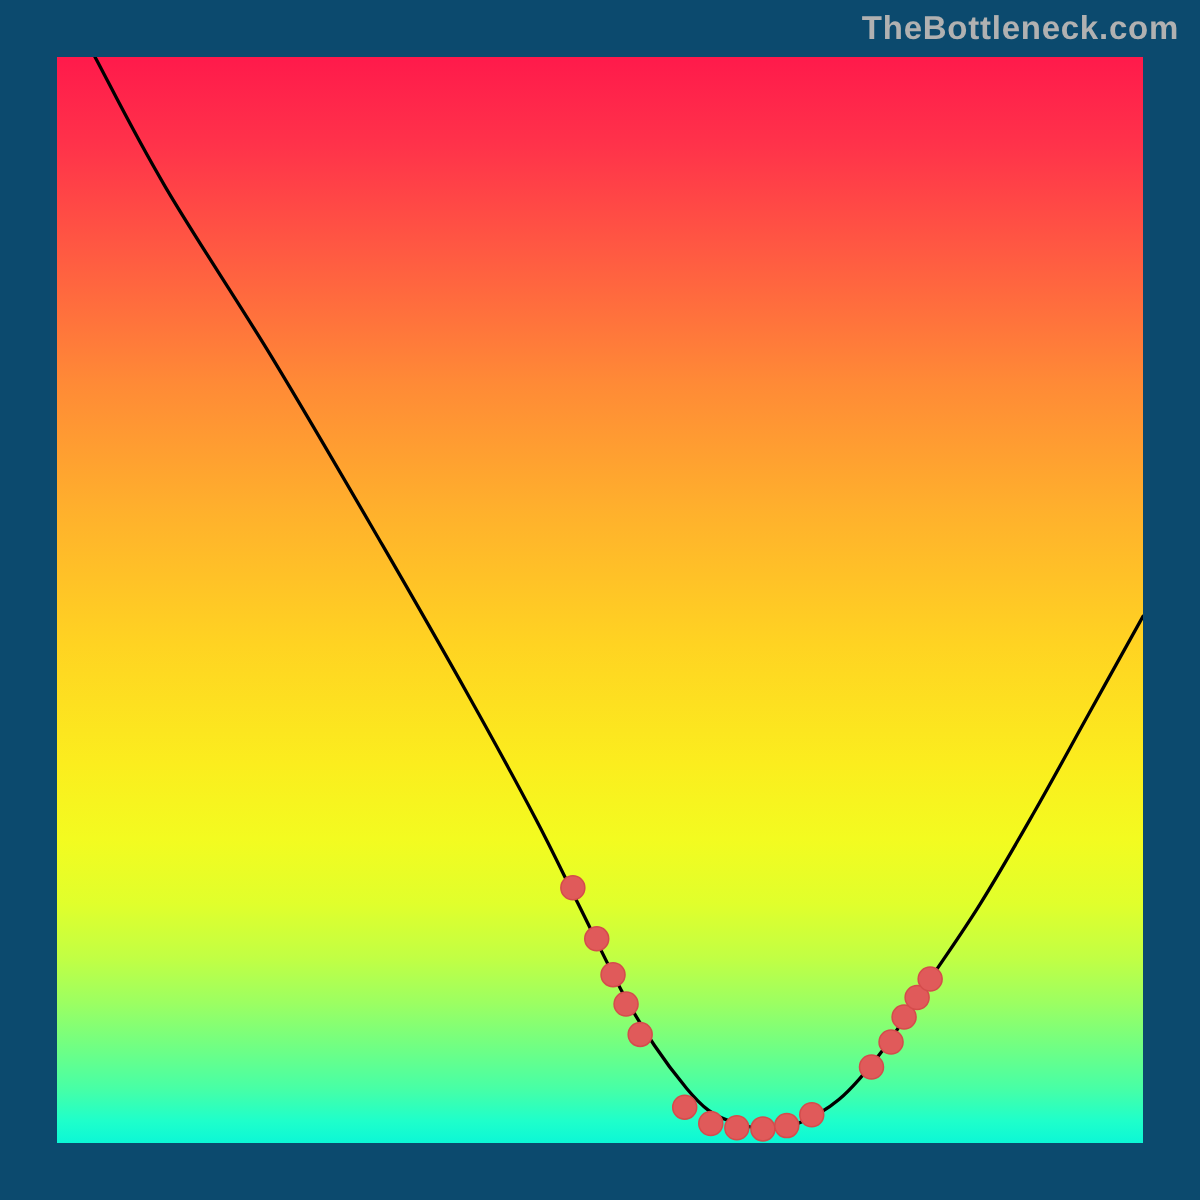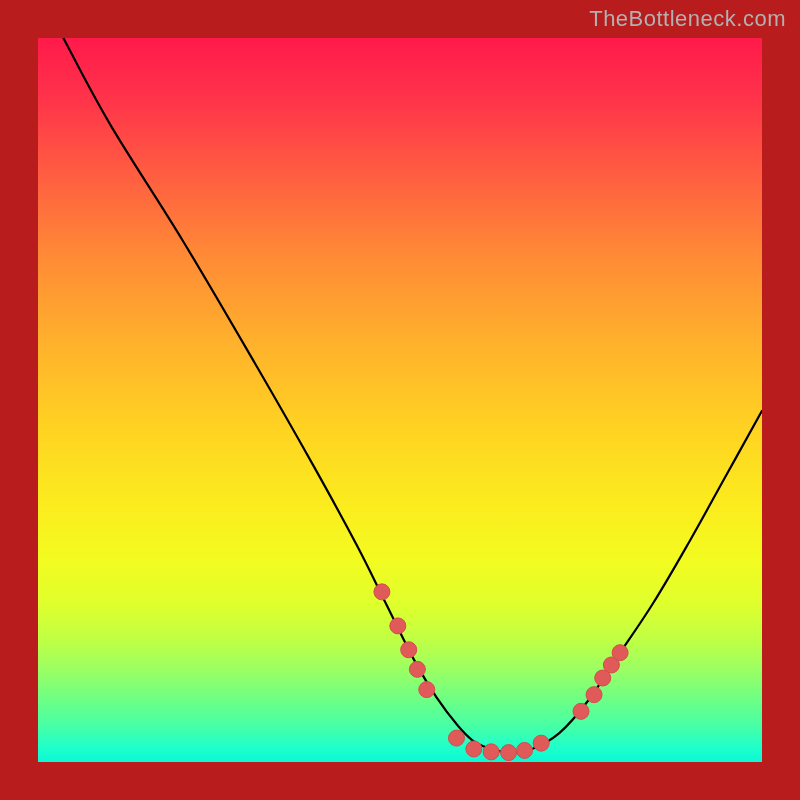--- a/index.html
+++ b/index.html
@@ -9,21 +9,22 @@
     height: 800px;
     background: #000;
     overflow: hidden;
   }
   .frame {
     position: absolute;
     left: 0;
     top: 0;
     width: 800px;
     height: 800px;
-    background: #b91c1c;
+    background: #0c4a6e;
+    font-weight: bold;
   }
   .plot-area {
     position: absolute;
     left: 38px;
     top: 38px;
     width: 724px;
     height: 724px;
     background: linear-gradient(to bottom,
       #ff1a4b 0%,
       #ff324a 8%,

